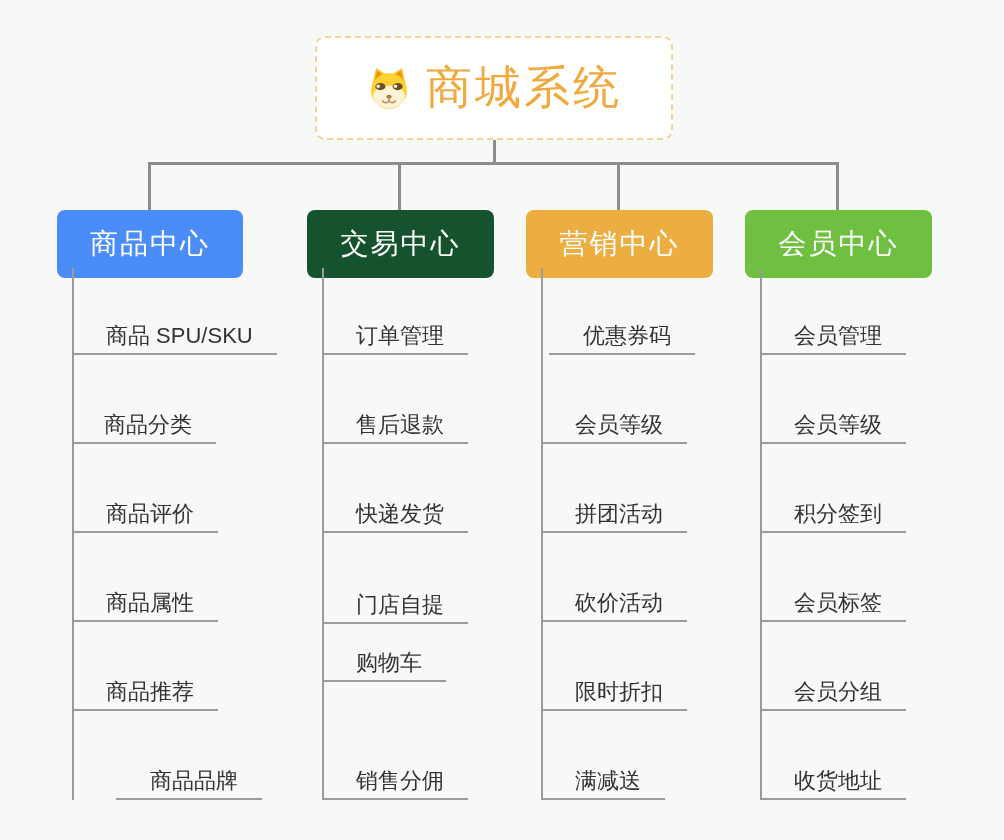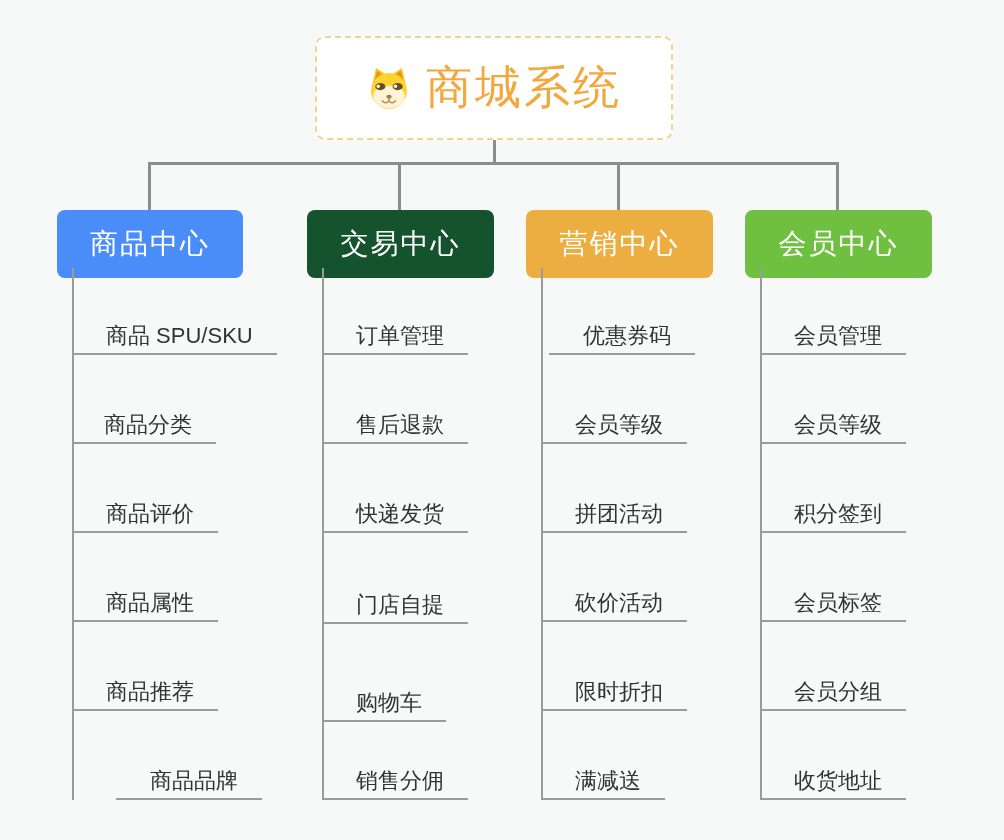--- a/index.html
+++ b/index.html
@@ -92,21 +92,21 @@
   <div class="leaf" style="left: 72px; top: 408px; border-bottom-color: rgb(155, 155, 155); padding-left: 32px;">商品分类</div>
   <div class="leaf" style="left: 72px; top: 497px; border-bottom-color: rgb(155, 155, 155);">商品评价</div>
   <div class="leaf" style="left: 72px; top: 586px; border-bottom-color: rgb(155, 155, 155);">商品属性</div>
   <div class="leaf" style="left: 72px; top: 675px; border-bottom-color: rgb(155, 155, 155);">商品推荐</div>
   <div class="leaf" style="left: 72px; top: 764px; border-bottom-color: rgb(155, 155, 155); margin-left: 44px;">商品品牌</div>
 
   <div class="leaf" style="left: 322px; top: 319px; border-bottom-color: rgb(155, 155, 155);">订单管理</div>
   <div class="leaf" style="left: 322px; top: 408px; border-bottom-color: rgb(155, 155, 155);">售后退款</div>
   <div class="leaf" style="left: 322px; top: 497px; border-bottom-color: rgb(155, 155, 155);">快递发货</div>
   <div class="leaf" style="left: 322px; top: 588px; border-bottom-color: rgb(155, 155, 155);">门店自提</div>
-  <div class="leaf" style="left: 322px; top: 686px; border-bottom-color: rgb(155, 155, 155);">购物车</div>
+  <div class="leaf" style="left: 322px; top: 646px; border-bottom-color: rgb(155, 155, 155);">购物车</div>
   <div class="leaf" style="left: 322px; top: 764px; border-bottom-color: rgb(155, 155, 155);">销售分佣</div>
 
   <div class="leaf" style="left: 541px; top: 319px; border-bottom-color: rgb(155, 155, 155); margin-left: 8px;">优惠券码</div>
   <div class="leaf" style="left: 541px; top: 408px; border-bottom-color: rgb(155, 155, 155);">会员等级</div>
   <div class="leaf" style="left: 541px; top: 497px; border-bottom-color: rgb(155, 155, 155);">拼团活动</div>
   <div class="leaf" style="left: 541px; top: 586px; border-bottom-color: rgb(155, 155, 155);">砍价活动</div>
   <div class="leaf" style="left: 541px; top: 675px; border-bottom-color: rgb(155, 155, 155);">限时折扣</div>
   <div class="leaf" style="left: 541px; top: 764px; border-bottom-color: rgb(155, 155, 155);">满减送</div>
 
   <div class="leaf" style="left: 760px; top: 319px; border-bottom-color: rgb(155, 155, 155);">会员管理</div>

